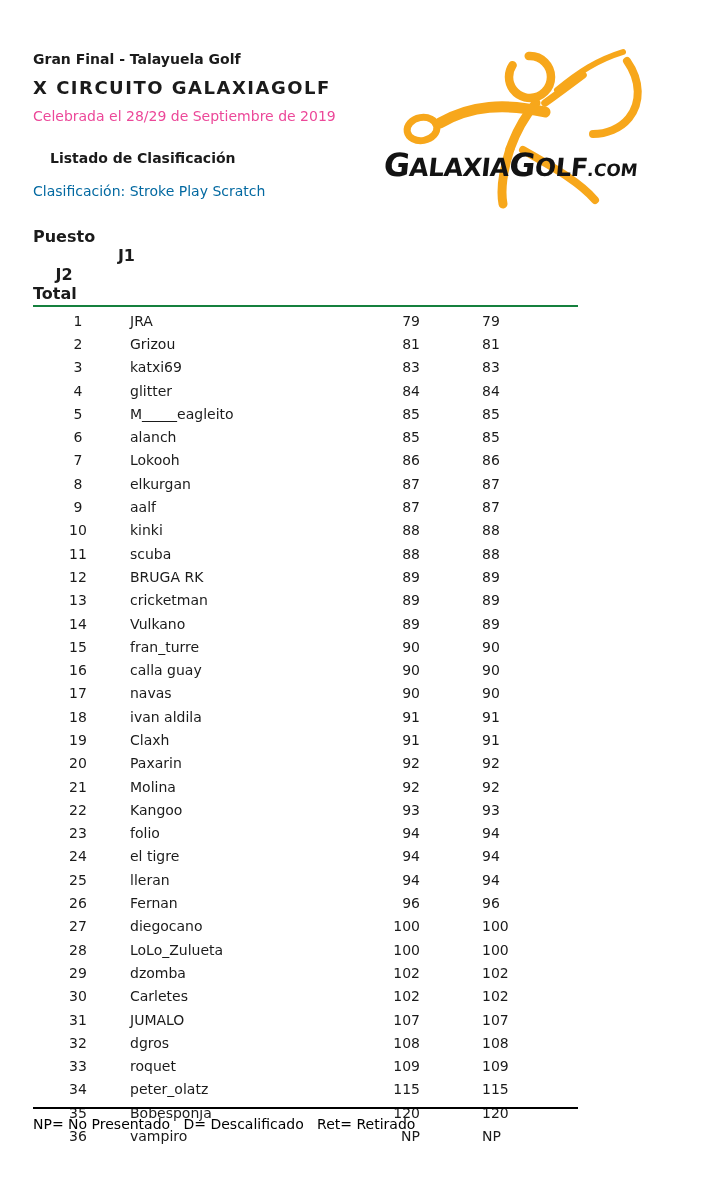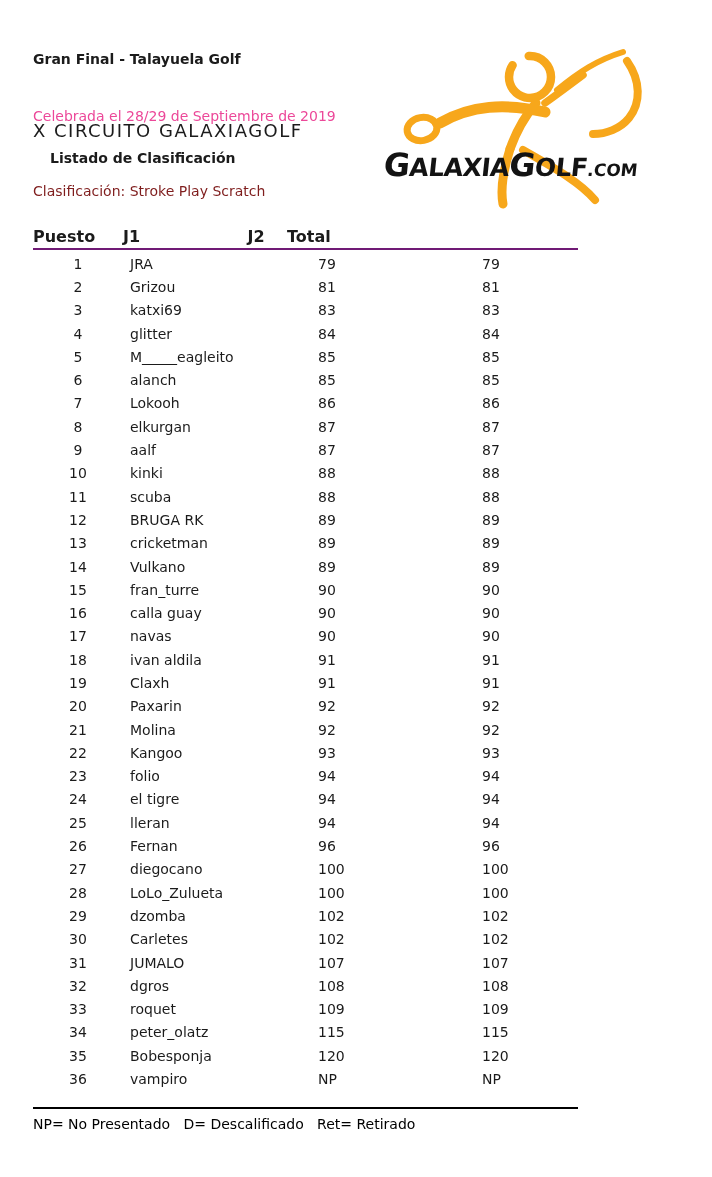--- a/index.html
+++ b/index.html
@@ -7,48 +7,48 @@
     width:712px;height:1177px;
     background:#ffffff;
     font-family:"DejaVu Sans", sans-serif;
     color:#1b1b1b;
     position:relative;
     overflow:hidden;
   }
   .abs{position:absolute;}
   
   .event-line{left:33px;top:51px;font-size:14px;font-weight:bold;}
-  .title-line{left:33px;top:77px;font-size:18px;font-weight:normal;letter-spacing:1.5px;margin-top:43px;}
+  .title-line{left:33px;top:77px;font-size:18px;font-weight:bold;letter-spacing:1.5px;}
   .date-line{left:33px;top:108px;font-size:14px;color:#ec4899;}
   .section-line{left:50px;top:150px;font-size:14px;font-weight:bold;}
-  .class-line{left:33px;top:183px;font-size:14px;color:#7f1d1d;}
+  .class-line{left:33px;top:183px;font-size:14px;color:#0369a1;}
   
   .logo{left:383px;top:45px;width:312px;height:168px;}
   .logo svg{position:absolute;left:0;top:0;z-index:1;}
   .logo-text{
     position:absolute;left:1px;top:104px;z-index:2;
     display:flex;align-items:baseline;
     font-weight:bold;color:#131313;
     transform:skewX(-6deg);
     letter-spacing:-0.5px;
     white-space:nowrap;
   }
   .logo-text .bigG{font-size:32px;line-height:32px;}
   .logo-text .caps{font-size:25px;line-height:25px;}
   .logo-text .com{font-size:17px;line-height:17px;letter-spacing:0;}
   
   .table{left:33px;top:227px;width:545px;}
-  .thead{display:flex;font-size:16px;font-weight:bold;line-height:19px;padding-bottom:2px;border-bottom:2px solid #701a75;}
+  .thead{display:flex;font-size:16px;font-weight:bold;line-height:19px;padding-bottom:2px;border-bottom:2px solid #15803d;flex-direction:column;}
   .row{display:flex;height:23.3px;align-items:center;font-size:14px;}
   .tbody{padding-top:2px;}
   .c{box-sizing:border-box;}
   .c-p{width:90px;text-align:center;}
   .thead .c-p{text-align:left;}
   .c-n{width:195px;padding-left:7px;text-align:left;}
-  .c-1{width:102px;text-align:left;}
+  .c-1{width:102px;text-align:right;}
   .c-2{width:62px;text-align:center;}
   .c-t{width:96px;text-align:left;}
   
   .bottom-rule{left:33px;top:1107px;width:545px;height:2px;background:#000;}
   .legend{left:33px;top:1116px;font-size:14px;white-space:pre;color:#000000;}
 </style>
 </head>
 <body>
 
 <div>

